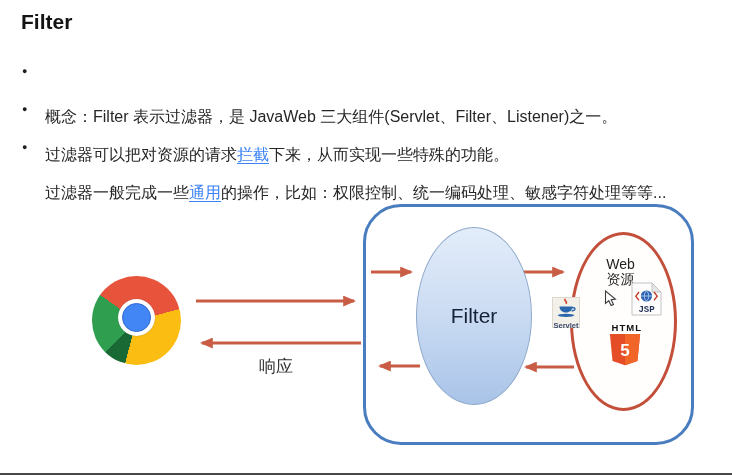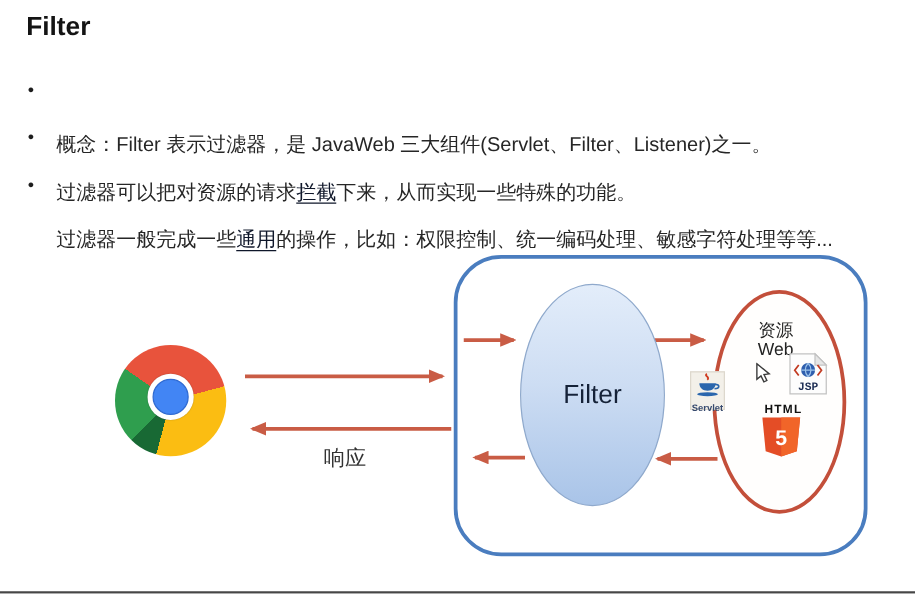--- a/index.html
+++ b/index.html
@@ -6,21 +6,21 @@
   .slide{
     position:relative;width:732px;height:475px;background:#ffffff;overflow:hidden;
     font-family:"Liberation Sans","DejaVu Sans",sans-serif;color:#262626;
   }
   
   .title{position:absolute;left:21px;top:10px;font-size:21px;font-weight:bold;color:#141414;margin:0;}
   .bullet{position:absolute;left:22px;right:6px;display:flex;align-items:flex-start;}
   .bullet.b0{top:61px;} .bullet.b1{top:99px;} .bullet.b2{top:137px;}
   .dot{width:23px;font-size:9px;line-height:21px;color:#1d1d1d;flex:0 0 auto;}
   .btxt{font-size:16px;line-height:21px;color:#262626;white-space:nowrap;margin-top:45px;}
-  .hl{color:#0f172a;text-decoration:underline;text-underline-offset:3px;}
+  .hl{color:#3b82f6;text-decoration:underline;text-underline-offset:3px;}
   
   .arrow-layer{position:absolute;left:0;top:0;width:732px;height:475px;pointer-events:none;}
   .flow-label{position:absolute;width:74px;text-align:center;font-size:17px;color:#333;}
   .lbl-req{left:239px;top:269px;} .lbl-res{left:239px;top:355px;}
   .container-box{position:absolute;left:363px;top:204px;width:325px;height:235px;
     border:3px solid #4a7dbf;border-radius:38px;background:transparent;}
   .filter-ellipse{position:absolute;left:416px;top:227px;width:114px;height:176px;border-radius:50%;
     background:linear-gradient(180deg,#e3edfa 0%,#cdddf3 45%,#a9c4e8 100%);
     border:1px solid #8fa9cc;display:flex;align-items:center;justify-content:center;}
   .filter-label{font-size:21px;color:#152238;}
@@ -93,22 +93,22 @@
 
   <div class="flow-label lbl-res">响应</div>
 
   <div class="filter-ellipse">
     <span class="filter-label">Filter</span>
   </div>
 
   <div class="resource-ellipse"></div>
 
   <div class="web-label">
+    <div>Web</div>
     <div>资源</div>
-    <div>Web</div>
   </div>
 
   <div class="servlet-icon">
     <svg width="26" height="20" viewBox="0 0 26 20" xmlns="http://www.w3.org/2000/svg">
       <path d="M12.5 1c-2.6 1.7 2.9 2.6 0.3 4.8" stroke="#cf3a1f" stroke-width="1.5" fill="none"></path>
       <path d="M6.5 8.5h13c0 3.8-2.9 6-6.5 6s-6.5-2.2-6.5-6z" fill="#2a66ad"></path>
       <path d="M19 9.5c2 0 3 .7 3 1.6 0 1-1.4 1.7-3.4 1.9" stroke="#2a66ad" stroke-width="1.3" fill="none"></path>
       <ellipse cx="13" cy="17.3" rx="8.3" ry="1.6" fill="#2a66ad"></ellipse>
     </svg>
     <span class="lab">Servlet</span>

